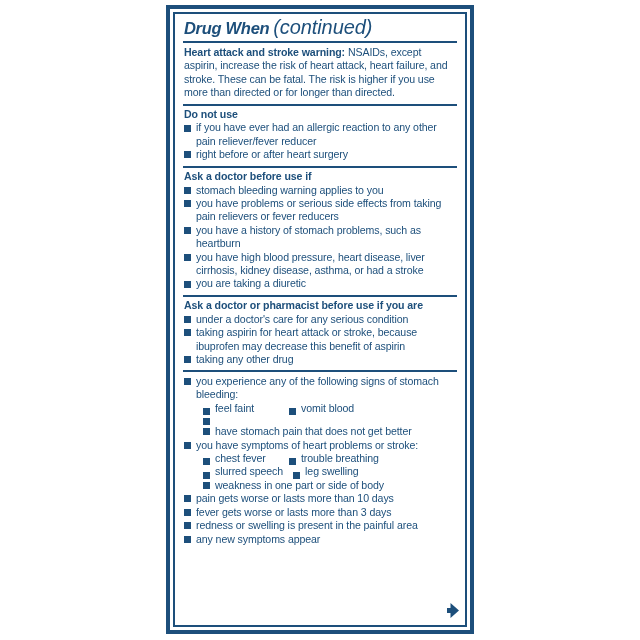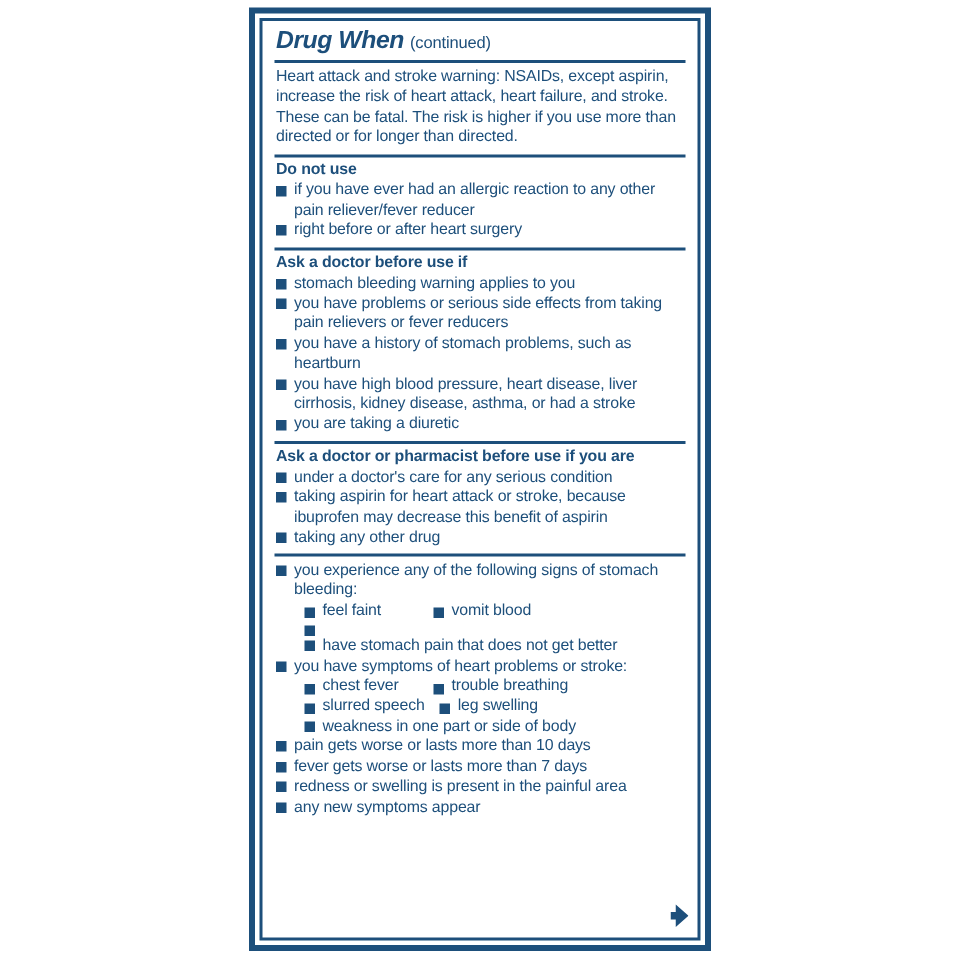--- a/index.html
+++ b/index.html
@@ -27,35 +27,35 @@
     padding: 4px 8px 6px 8px;
     position: relative;
     color: var(--ink);
     font-size: 10.6px;
     line-height: 13.4px;
     letter-spacing: -0.1px;
     overflow: hidden;
   }
   .title-row { padding: 3px 0 4px 1px; }
   .brand { font-weight: bold; font-style: italic; font-size: 16.5px; letter-spacing: -0.3px; }
-  .suffix { font-size: 11px; margin-left: 4px; }
+  .suffix { font-size: 20px; margin-left: 4px; font-style: italic; }
   section { border-top: 2px solid var(--ink); padding: 2.5px 0 4px 1px; }
   .heading { font-weight: bold; }
   .para { margin: 0; }
-  .para b { font-weight: normal; }
+  .para b { font-weight: bold; }
   .bullet-row { display: flex; align-items: flex-start; }
   .bullet-row.l2 { margin-left: 19px; }
   .sq {
     flex: 0 0 auto;
     width: 7px; height: 7px;
     background: var(--ink);
     margin: 3.2px 5px 0 0;
   }
   .pair { display: flex; }
-  .pair .cell { display: flex; align-items: center; }
+  .pair .cell { display: flex; align-items: flex-end; }
   .pair .cell:first-child { min-width: 86px; padding-right: 10px; box-sizing: border-box; }
   .arrow {
     position: absolute;
     right: 6px; bottom: 6px;
     width: 12px; height: 17px;
   }
   .arrow svg { display: block; width: 100%; height: 100%; }
 </style>
 </head>
 <body>
@@ -168,21 +168,21 @@
             <div class="bullet-row l2">
               <span class="sq"></span>
               <span>weakness in one part or side of body</span>
             </div>
             <div class="bullet-row l1">
               <span class="sq"></span>
               <span>pain gets worse or lasts more than 10 days</span>
             </div>
             <div class="bullet-row l1">
               <span class="sq"></span>
-              <span>fever gets worse or lasts more than 7 days</span>
+              <span>fever gets worse or lasts more than 3 days</span>
             </div>
             <div class="bullet-row l1">
               <span class="sq"></span>
               <span>redness or swelling is present in the painful area</span>
             </div>
             <div class="bullet-row l1">
               <span class="sq"></span>
               <span>any new symptoms appear</span>
             </div>
           </section>

